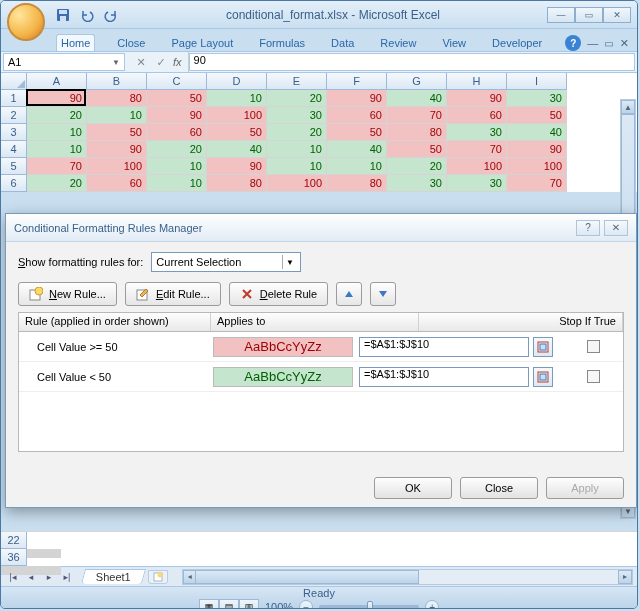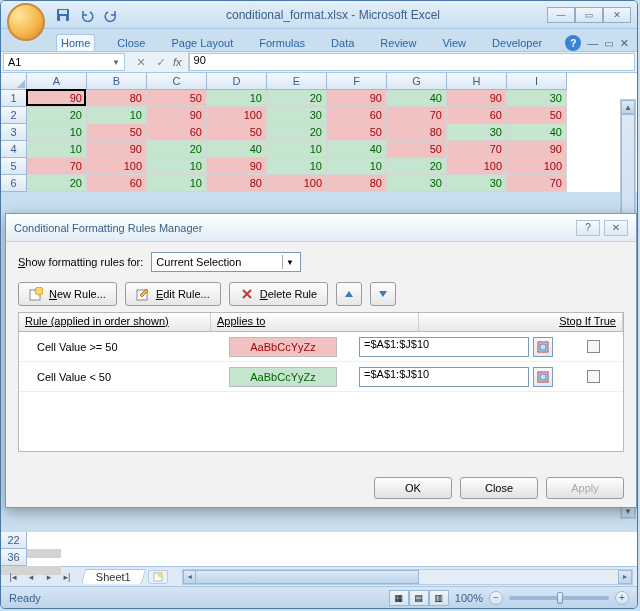--- a/index.html
+++ b/index.html
@@ -43,27 +43,27 @@
 .dlg-body { padding: 10px 12px; }
 .dlg-row1 { display: flex; align-items: center; gap: 8px; margin-bottom: 10px; }
 .dlg-label { font-size: 11px; }
 .dlg-label u { text-decoration: underline; }
 .combo { width: 150px; height: 20px; background: #fff; border: 1px solid #7a9abc; display: flex; align-items: center; justify-content: space-between; padding: 0 4px; gap: 36px; }
 .combo-dd { width: 14px; height: 14px; border-left: 1px solid #aaa; display: flex; align-items: center; justify-content: center; font-size: 8px;}
 .toolbar { display: flex; gap: 8px; margin-bottom: 6px; }
 .btn { height: 24px; background: linear-gradient(#fefefe,#e6e6e6); border: 1px solid #9b9b9b; border-radius: 3px; padding: 0 10px; display: flex; align-items: center; gap: 6px; font-size: 11px; cursor: pointer; }
 .btn.small { width: 26px; padding: 0; justify-content: center;}
 .list-hdr { display: flex; border: 1px solid #b8b8b8; height: 20px; background: linear-gradient(#fefefe,#e8e8e8); }
-.list-hdr > div { padding: 2px 6px; border-right: 1px solid #d0d0d0; font-size: 11px; text-decoration: underline; }
+.list-hdr > div { padding: 2px 6px; border-right: 1px solid #d0d0d0; font-size: 11px; }
 .lh-rule { width: 192px; } .lh-format { width: 144px; } .lh-applies { width: 208px; } .lh-stop { flex:1; text-align: right; border-right:none;}
 .rule-list { border: 1px solid #b8b8b8; border-top: none; height: 120px; background: #fff; overflow: auto;}
 .rule-row { display: flex; align-items: center; height: 30px; border-bottom: 1px solid #eee; }
 .rr-name { width: 192px; padding-left: 18px; font-size: 11px;}
 .rr-format { width: 144px; display: flex; align-items: center; justify-content: center; }
-.fmt-preview { width: 108px; height: 20px; border: 1px solid #bbb; text-align: center; line-height: 18px; font-size: 11px; }
+.fmt-preview { width: 140px; height: 20px; border: 1px solid #bbb; text-align: center; line-height: 18px; font-size: 13px; }
 .fmt-preview.red { background: #f2c1c1; color: #9c0006; }
 .fmt-preview.grn { background: #c6e5ce; color: #006100; }
 .rr-applies { width: 208px; display: flex; align-items: center; gap: 4px; padding-left: 4px;}
 .range-inp { width: 170px; height: 20px; border: 1px solid #7a9abc; background: #fff; padding: 0 4px; font-size: 11px;}
 .range-btn { width: 20px; height: 20px; border: 1px solid #7a9abc; background: linear-gradient(#f5f9fc,#dde9f4); display:flex;align-items:center;justify-content:center;}
 .range-btn svg{width:12px;height:12px;}
 .rr-stop { flex:1; display:flex; justify-content:center;}
 .chk { width: 13px; height: 13px; border: 1px solid #888; background: #f6f6f6; }
 .dlg-footer { position: absolute; bottom: 8px; right: 12px; display: flex; gap: 8px; }
 .fbtn { width: 78px; height: 22px; background: linear-gradient(#fefefe,#e2e2e2); border: 1px solid #9b9b9b; border-radius: 3px; font-size: 11px;}
@@ -73,21 +73,21 @@
 .sheet-rows-bottom { background: #fff; border-top: 1px solid #d4d4d4;}
 .sheet-rows-bottom .row { height: 17px; flex-direction: column;}
 .tabs-area { height: 20px; background: #dfeaf5; display: flex; align-items: center; padding: 0 4px; gap: 2px; border-top: 1px solid #a9c7e6;}
 .nav-btn { width: 16px; height: 16px; display: flex; align-items: center; justify-content: center; color: #557; font-size: 9px;}
 .sheet-tab { background: #fff; border: 1px solid #a9c7e6; border-bottom: none; border-radius: 0 0 4px 4px; transform: skewX(-15deg); padding: 1px 12px; margin-left: 6px; font-size: 11px; color: #333;}
 .sheet-tab span { display: inline-block; transform: skewX(15deg);}
 .new-sheet-tab { width: 20px; height: 14px; background: #e9f1f9; border: 1px solid #bcd; margin-left: 2px; border-radius: 0 0 3px 3px; display:flex;align-items:center;justify-content:center;}
 .hscroll { flex:1; margin-left: 12px; height: 16px; background: #e4edf6; border: 1px solid #b6cbe0; position: relative;}
 .hscroll-thumb { position: absolute; left: 12px; width: 50%; top: 0; bottom: 0; background: linear-gradient(#dce9f5,#bcd4ea); border: 1px solid #9cb8d4;}
 .hscroll-btn { position:absolute; width:14px; top:0;bottom:0; background: linear-gradient(#dce9f5,#bcd4ea); border:1px solid #9cb8d4; display:flex;align-items:center;justify-content:center;font-size:8px;color:#567;}
-.statusbar { height: 22px; background: linear-gradient(#d7e6f4,#bcd4ea); display: flex; align-items: center; justify-content: space-between; padding: 0 8px; border-top:1px solid #a9c7e6;}
+.statusbar { height: 22px; background: linear-gradient(#d7e6f4,#bcd4ea); display: flex; align-items: center; justify-content: space-between; padding: 0 8px; border-top:1px solid #a9c7e6;flex-direction:column;}
 .status-left { color: #3a5f8a; font-size: 11px;}
 .status-right { display: flex; align-items: center; gap: 6px;}
 .view-btns { display: flex; }
 .view-btn { width: 20px; height: 16px; border: 1px solid #9cb8d4; background: linear-gradient(#eef5fb,#d4e4f1); display:flex;align-items:center;justify-content:center;font-size:9px;}
 .zoom-lbl { font-size: 11px; color: #3a5f8a;}
 .slider { width: 100px; height: 4px; background: #9cb8d4; position: relative; border-radius: 2px;}
 .slider-thumb { position: absolute; left: 48px; top: -4px; width: 6px; height: 12px; background: linear-gradient(#eef5fb,#bcd4ea); border: 1px solid #7a9abc; border-radius: 2px;}
 .slider-tick { position:absolute; left:49px; top:-2px; width:2px; height:8px; background:#7a9abc;}
 .zm-btn { width:14px;height:14px;border:1px solid #9cb8d4;background:linear-gradient(#eef5fb,#d4e4f1);display:flex;align-items:center;justify-content:center;font-size:10px;color:#466989; border-radius:7px;}
 

